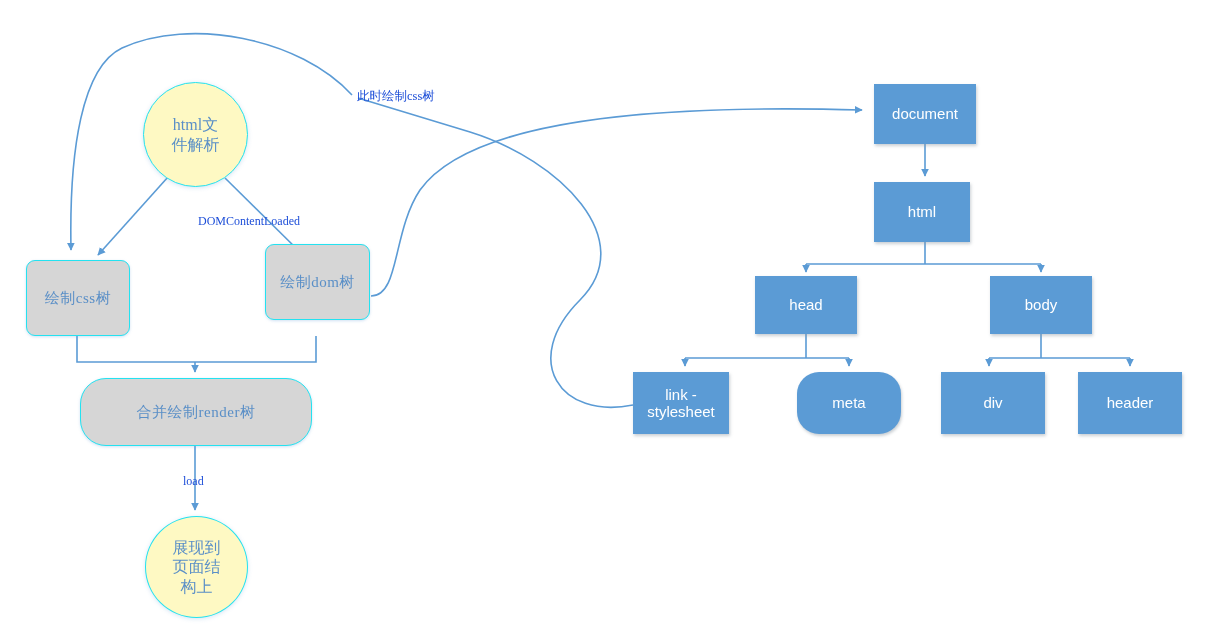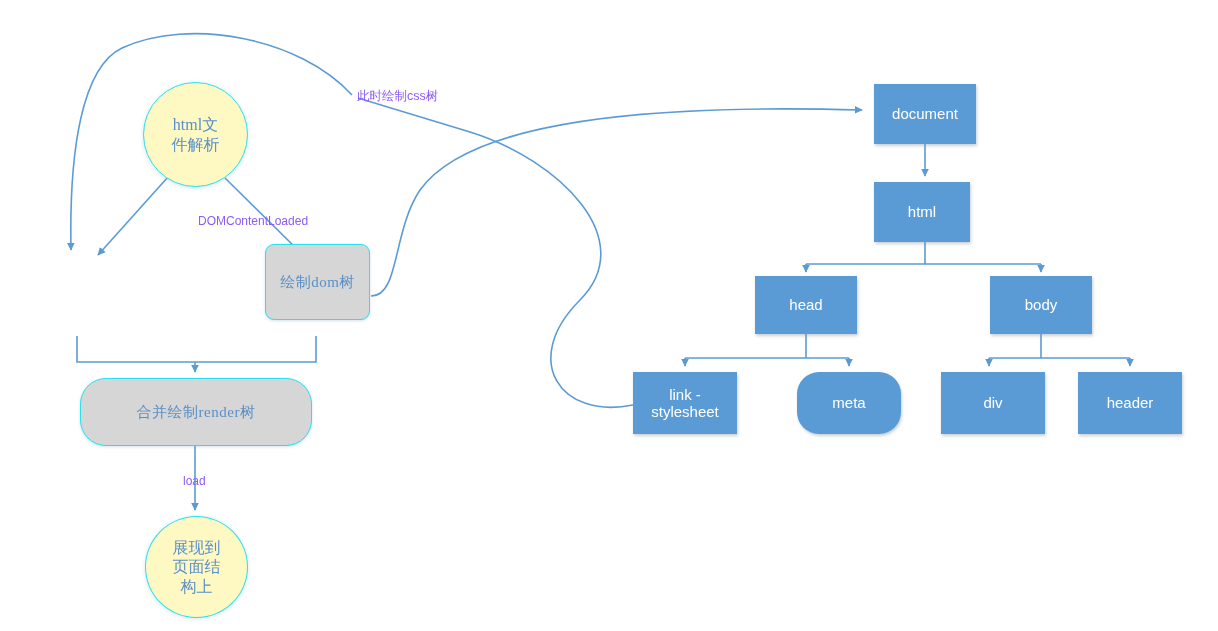--- a/index.html
+++ b/index.html
@@ -48,23 +48,24 @@
     display:flex;align-items:center;justify-content:center;
     text-align:center;
     color:#ffffff;
     font-size:15px;line-height:1.15;
     box-shadow:1px 2px 3px rgba(140,150,160,.45);
   }
 
   
   .elabel{
     position:absolute;
-    color:#8b5cf6;
+    color:#1d4ed8;
     font-size:12px;
     white-space:nowrap;
+    font-family:Liberation Serif, serif;
   }
   .elabel.cjk{font-size:12.5px;}
 </style>
 </head>
 <body>
 
 <div id="canvas">
 
   <svg id="wires" viewBox="0 0 1218 631" xmlns="http://www.w3.org/2000/svg">
     <defs>
@@ -107,20 +108,21 @@
     </g>
   </svg>
 
   <div class="flowcircle" style="left:143px;top:82px;width:105px;height:105px;">
     <span>
       <span>html文</span><br>
       <span>件解析</span>
     </span>
   </div>
 
+  <div class="flowbox small" style="left:26px;top:260px;width:104px;height:76px;">绘制css树</div>
 
   <div class="flowbox small" style="left:265px;top:244px;width:105px;height:76px;">绘制dom树</div>
 
   <div class="flowbox wide" style="left:80px;top:378px;width:232px;height:68px;">合并绘制render树</div>
 
   <div class="flowcircle" style="left:145px;top:516px;width:103px;height:102px;">
     <span>
       <span>展现到</span><br>
       <span>页面结</span><br>
       <span>构上</span>
@@ -134,21 +136,21 @@
   <div class="elabel" style="left:183px;top:474px;">load</div>
 
   <div class="node" style="left:874px;top:84px;width:102px;height:60px;">document</div>
 
   <div class="node" style="left:874px;top:182px;width:96px;height:60px;">html</div>
 
   <div class="node" style="left:755px;top:276px;width:102px;height:58px;">head</div>
 
   <div class="node" style="left:990px;top:276px;width:102px;height:58px;">body</div>
 
-  <div class="node" style="left:633px;top:372px;width:104px;height:62px;">
+  <div class="node" style="left:633px;top:372px;width:96px;height:62px;">
     <span>
       <span>link -</span><br>
       <span>stylesheet</span>
     </span>
   </div>
 
   <div class="node" style="left:797px;top:372px;width:104px;height:62px;border-radius:22px;">meta</div>
 
   <div class="node" style="left:941px;top:372px;width:104px;height:62px;">div</div>
 

